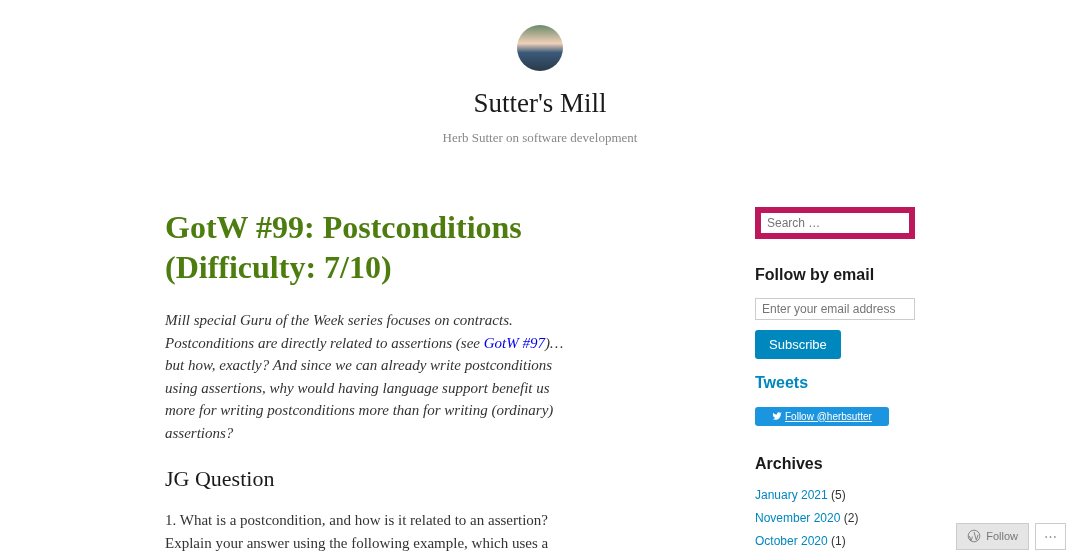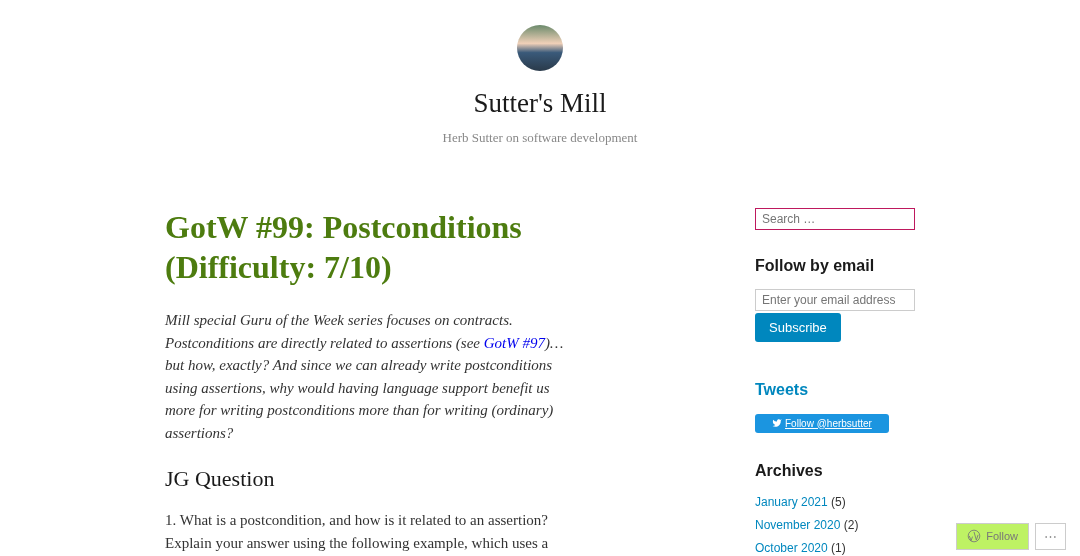--- a/index.html
+++ b/index.html
@@ -79,54 +79,54 @@
       font-family: Georgia, serif;
     }
     .body-text {
       margin-bottom: 16px;
       font-size: 15px;
       color: #333;
     }
     .search-input {
       width: 100%;
       padding: 3px 6px;
-      border: 1px solid #be185d;
+      border: 6px solid #be185d;
       font-size: 12px;
       font-family: Arial, sans-serif;
       color: #888;
       margin-bottom: 24px;
     }
     .widget-title {
       font-size: 16px;
       font-weight: bold;
       color: #1a1a1a;
       margin-bottom: 10px;
       font-family: Arial, sans-serif;
     }
     .widget-title-link {
       color: #0087be;
     }
     .email-input {
       width: 100%;
       padding: 3px 6px;
       border: 1px solid #ccc;
       font-size: 12px;
-      margin-bottom: 2px;
+      margin-bottom: 10px;
       font-family: Arial, sans-serif;
       color: #c2410c;
     }
     .subscribe-btn {
       background: #0087be;
       color: #fff;
       border: none;
       padding: 7px 14px;
       font-size: 13px;
       border-radius: 3px;
       cursor: pointer;
-      margin-bottom: 36px;
+      margin-bottom: 12px;
       font-family: Arial, sans-serif;
     }
     .twitter-follow {
       display: inline-flex;
       align-items: center;
       background: #1b95e0;
       color: #fff;
       font-size: 10px;
       padding: 2px 17px;
       border-radius: 3px;
@@ -157,21 +157,21 @@
       color: #333;
     }
     .follow-footer {
       position: fixed;
       bottom: 6px;
       right: 14px;
       display: flex;
       gap: 6px;
     }
     .follow-box {
-      background: #bef264;
+      background: #e5e5e5;
       border: 1px solid #ccc;
       padding: 3px 10px;
       font-size: 11px;
       color: #787878;
       display: flex;
       align-items: center;
       gap: 5px;
       font-family: Arial, sans-serif;
       cursor: pointer;
     }

